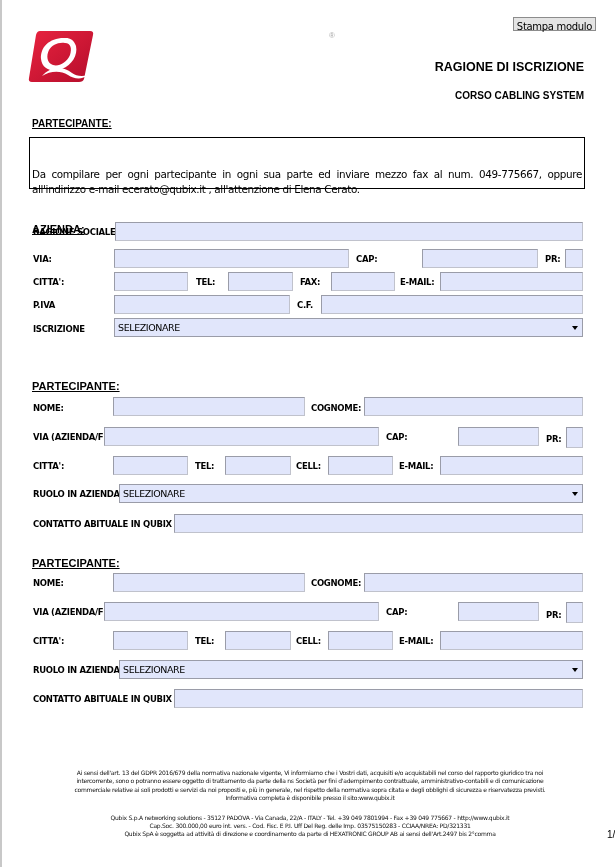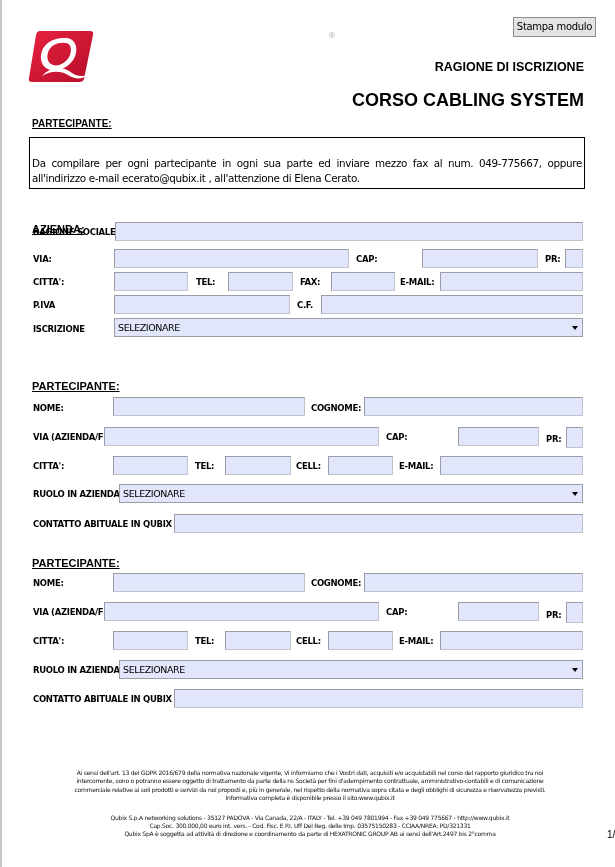--- a/index.html
+++ b/index.html
@@ -1,33 +1,33 @@
 <!DOCTYPE html>
 <html><head>
 <meta charset="utf-8">
 <style>
   * { box-sizing: border-box; margin: 0; padding: 0; }
   html, body { width: 615px; height: 867px; background: #ffffff; overflow: hidden; }
   body { position: relative; font-family: "Liberation Sans", sans-serif; color: #000; }
   .left-edge { position: absolute; left: 0; top: 0; width: 2px; height: 867px; background: #c8c8c8; }
 
-  .print-btn { position: absolute; left: 513px; top: 17px; width: 83px; height: 20px; background: #e4e4e4; border: 1px solid #8c8c8c; font-size: 10px; text-align: center; line-height: 18px; cursor: pointer; font-family: "DejaVu Sans", sans-serif; letter-spacing: -0.3px; }
+  .print-btn { position: absolute; left: 513px; top: 17px; width: 83px; height: 14px; background: #e4e4e4; border: 1px solid #8c8c8c; font-size: 10px; text-align: center; line-height: 18px; cursor: pointer; font-family: "DejaVu Sans", sans-serif; letter-spacing: -0.3px; }
 
   .logo { position: absolute; left: 28px; top: 29px; width: 310px; height: 54px; }
   .logo-mark { position: absolute; left: 0; top: 0; width: 66px; height: 54px; }
   .logo-text { position: absolute; left: 74px; top: -6px; font-family: "Liberation Sans", sans-serif; font-size: 58px; color: #a9a9a9; letter-spacing: 2px; font-weight: normal; }
   .logo-reg { position: absolute; left: 301px; top: 2px; font-size: 8px; color: #a9a9a9; }
 
   .title1 { position: absolute; right: 31px; top: 60px; font-size: 12.5px; font-weight: bold; }
-  .title2 { position: absolute; right: 31px; top: 90px; font-size: 18px; font-weight: bold; }
+  .title2 { position: absolute; right: 31px; top: 90px; font-size: 10px; font-weight: bold; }
 
   .sec-head { position: absolute; left: 32px; font-size: 11px; font-weight: bold; text-decoration: underline; }
   .reg-head { font-size: 10px; top: 118px; }
 
-  .notice { position: absolute; left: 29px; top: 137px; width: 556px; height: 52px; border: 1px solid #000; padding: 18px 2px 0 2px; font-size: 10.4px; line-height: 15px; text-align: justify; font-family: "DejaVu Sans", sans-serif; letter-spacing: -0.35px; }
+  .notice { position: absolute; left: 29px; top: 137px; width: 556px; height: 52px; border: 1px solid #000; padding: 29px 2px 0 2px; font-size: 10.4px; line-height: 15px; text-align: justify; font-family: "DejaVu Sans", sans-serif; letter-spacing: -0.35px; }
 
   .lbl { position: absolute; font-size: 8.5px; font-weight: bold; white-space: nowrap; font-family: "DejaVu Sans", sans-serif; letter-spacing: -0.3px; }
   .fld { position: absolute; height: 19px; background: #e1e6fb; border: 1px solid #9a9ca8; border-right-color: #c0c2cc; border-bottom-color: #c0c2cc; }
   .sel { position: absolute; height: 19px; background: #e1e6fb; border: 1px solid #9a9ca8; font-size: 9.5px; line-height: 17px; padding-left: 3px; font-family: "DejaVu Sans", sans-serif; letter-spacing: -0.4px; }
   .sel .arrow { position: absolute; right: 4px; top: 7px; width: 0; height: 0; border-left: 3.5px solid transparent; border-right: 3.5px solid transparent; border-top: 4px solid #000; }
 
   .footer { position: absolute; left: 60px; width: 500px; text-align: center; font-size: 6px; line-height: 8.3px; font-family: "DejaVu Sans", sans-serif; letter-spacing: -0.25px; color: #111; }
   .page-num { position: absolute; left: 565px; top: 829px; font-size: 10px; margin-left: 42px; }
 </style>
 </head>

